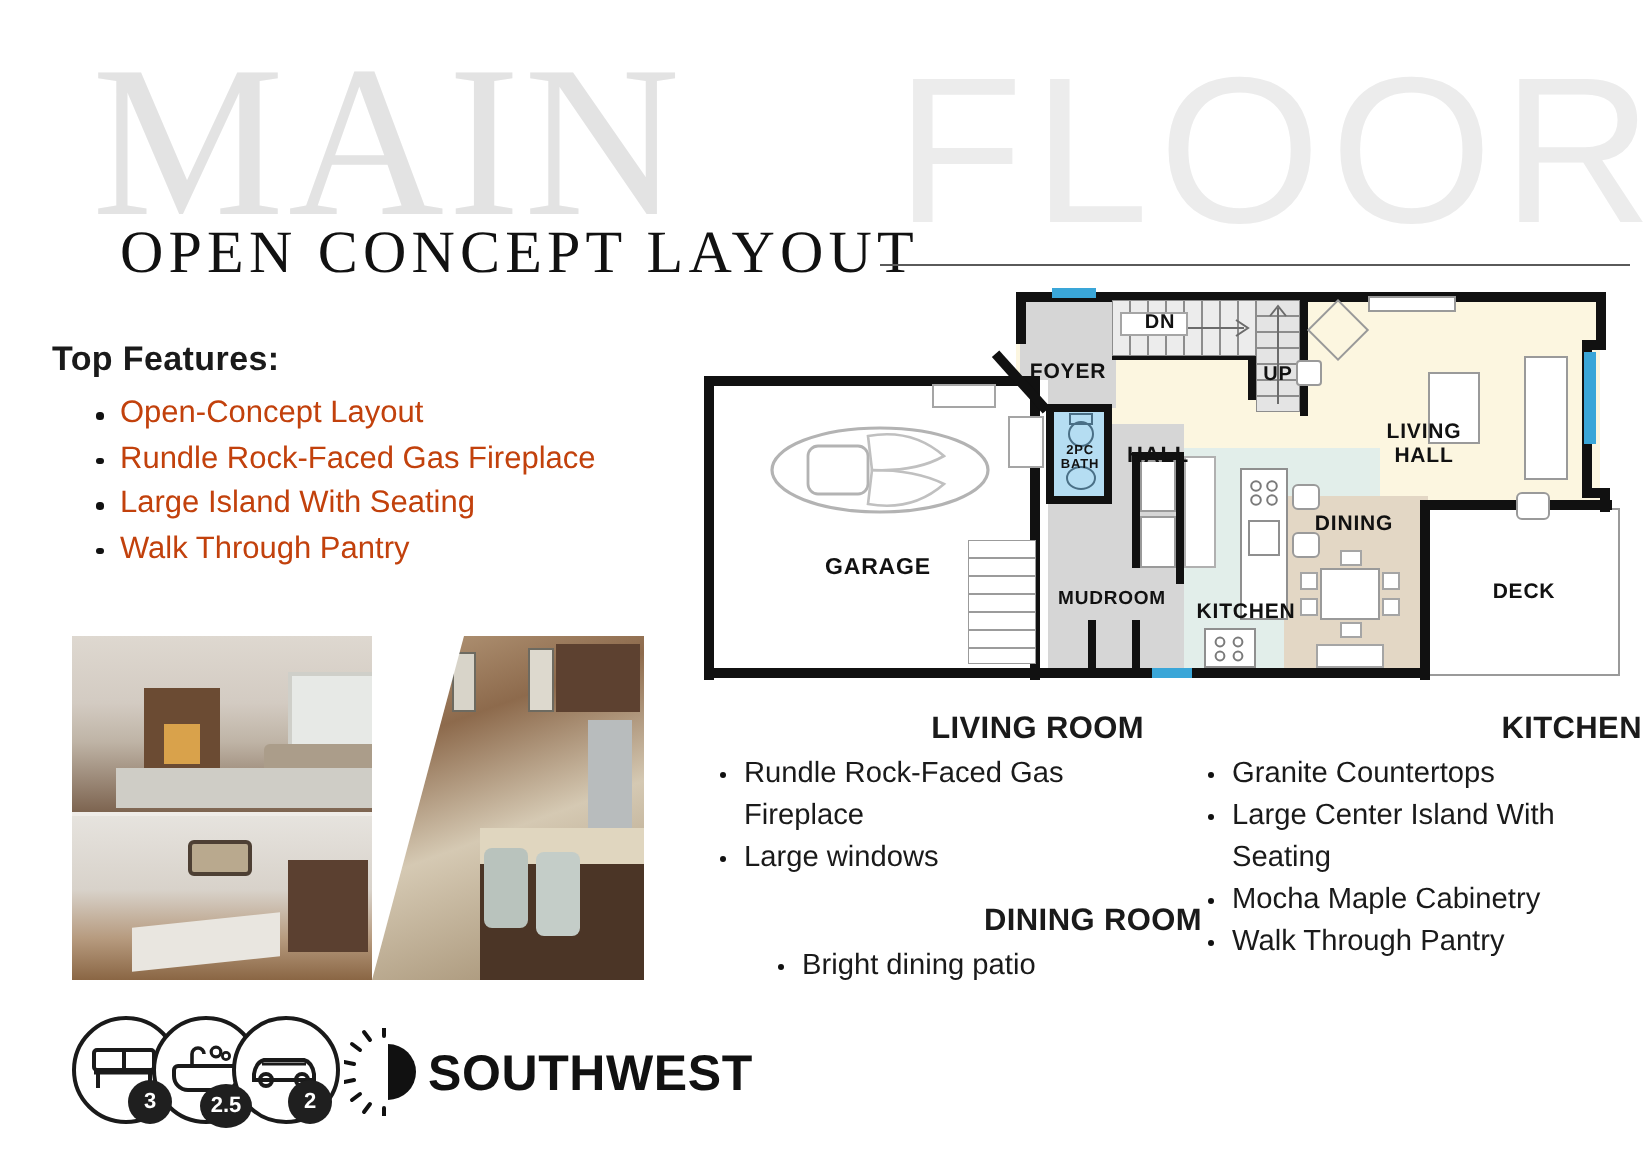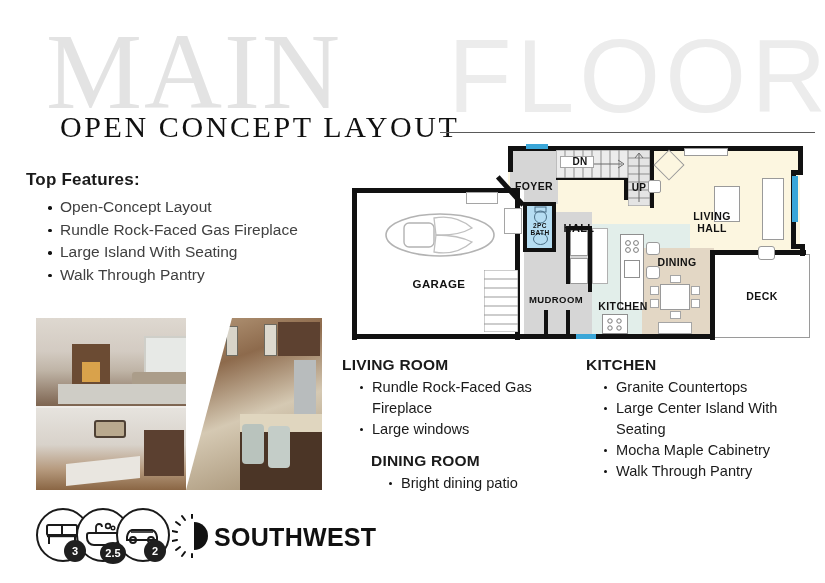--- a/index.html
+++ b/index.html
@@ -15,21 +15,21 @@
       font-size:104px;line-height:104px;color:#ececec;letter-spacing:5px;font-weight:300;
       white-space:nowrap;}
   .subtitle{position:absolute;left:60px;top:110px;font-family:"Liberation Serif",serif;
       font-size:30px;letter-spacing:2.6px;color:#111;white-space:nowrap;}
   .sub-rule{position:absolute;left:440px;top:132px;width:375px;height:1px;background:#5a5a5a;}
 
   
   .feat-wrap{position:absolute;left:26px;top:170px;width:320px;}
   .feat-title{font-size:17px;font-weight:bold;letter-spacing:.2px;margin:0 0 6px 0;}
   .feat-list{list-style:none;margin:0;padding:0 0 0 22px;}
-  .feat-list li{position:relative;font-size:15.5px;line-height:22.5px;color:#404040;padding-left:12px;}
+  .feat-list li{position:relative;font-size:15.5px;line-height:22.5px;color:#c2410c;padding-left:12px;}
   .feat-list li::before{content:"";position:absolute;left:0;top:10px;width:3.5px;height:3.5px;
       background:#111;border-radius:50%;}
 
   
   .collage{position:absolute;left:36px;top:318px;width:286px;height:172px;overflow:hidden;
       background:#efece8;}
   .ph{position:absolute;overflow:hidden;}
   .ph-lr{left:0;top:0;width:175px;height:88px;background:
       linear-gradient(180deg,#ded8d0 0%,#d3cbc2 38%,#bfb4a6 60%,#7d6450 100%);}
   .ph-dr{left:0;top:90px;width:175px;height:82px;background:
@@ -67,21 +67,21 @@
   .fp div{position:absolute;box-sizing:border-box;}
   .wall{background:#111;}
   .room{}
   .rlabel{font-family:"Liberation Sans",sans-serif;font-weight:bold;color:#111;
       text-align:center;letter-spacing:.4px;}
   .thin2{border:1px solid #a5a5a5;background:#fff;}
   .win{background:#3aa6d8;}
 
   
   .col{position:absolute;}
-  .col h3{font-size:15.5px;font-weight:bold;margin:0 0 3px 0;letter-spacing:.2px;}
+  .col h3{font-size:15.5px;font-weight:bold;margin:0 0 3px 0;letter-spacing:.2px;text-align:right;}
   .col ul{list-style:none;margin:0;padding:0 0 0 18px;}
   .col li{position:relative;font-size:14.6px;line-height:21px;padding-left:12px;}
   .col li::before{content:"";position:absolute;left:0;top:9px;width:3.4px;height:3.4px;
       background:#111;border-radius:50%;}
   .col-living{left:342px;top:356px;width:230px;}
   .col-dining{left:342px;top:452px;width:230px;margin-left:29px;}
   .col-kitchen{left:586px;top:356px;width:235px;}
 
   
   .badges{position:absolute;left:36px;top:508px;width:130px;height:56px;}

